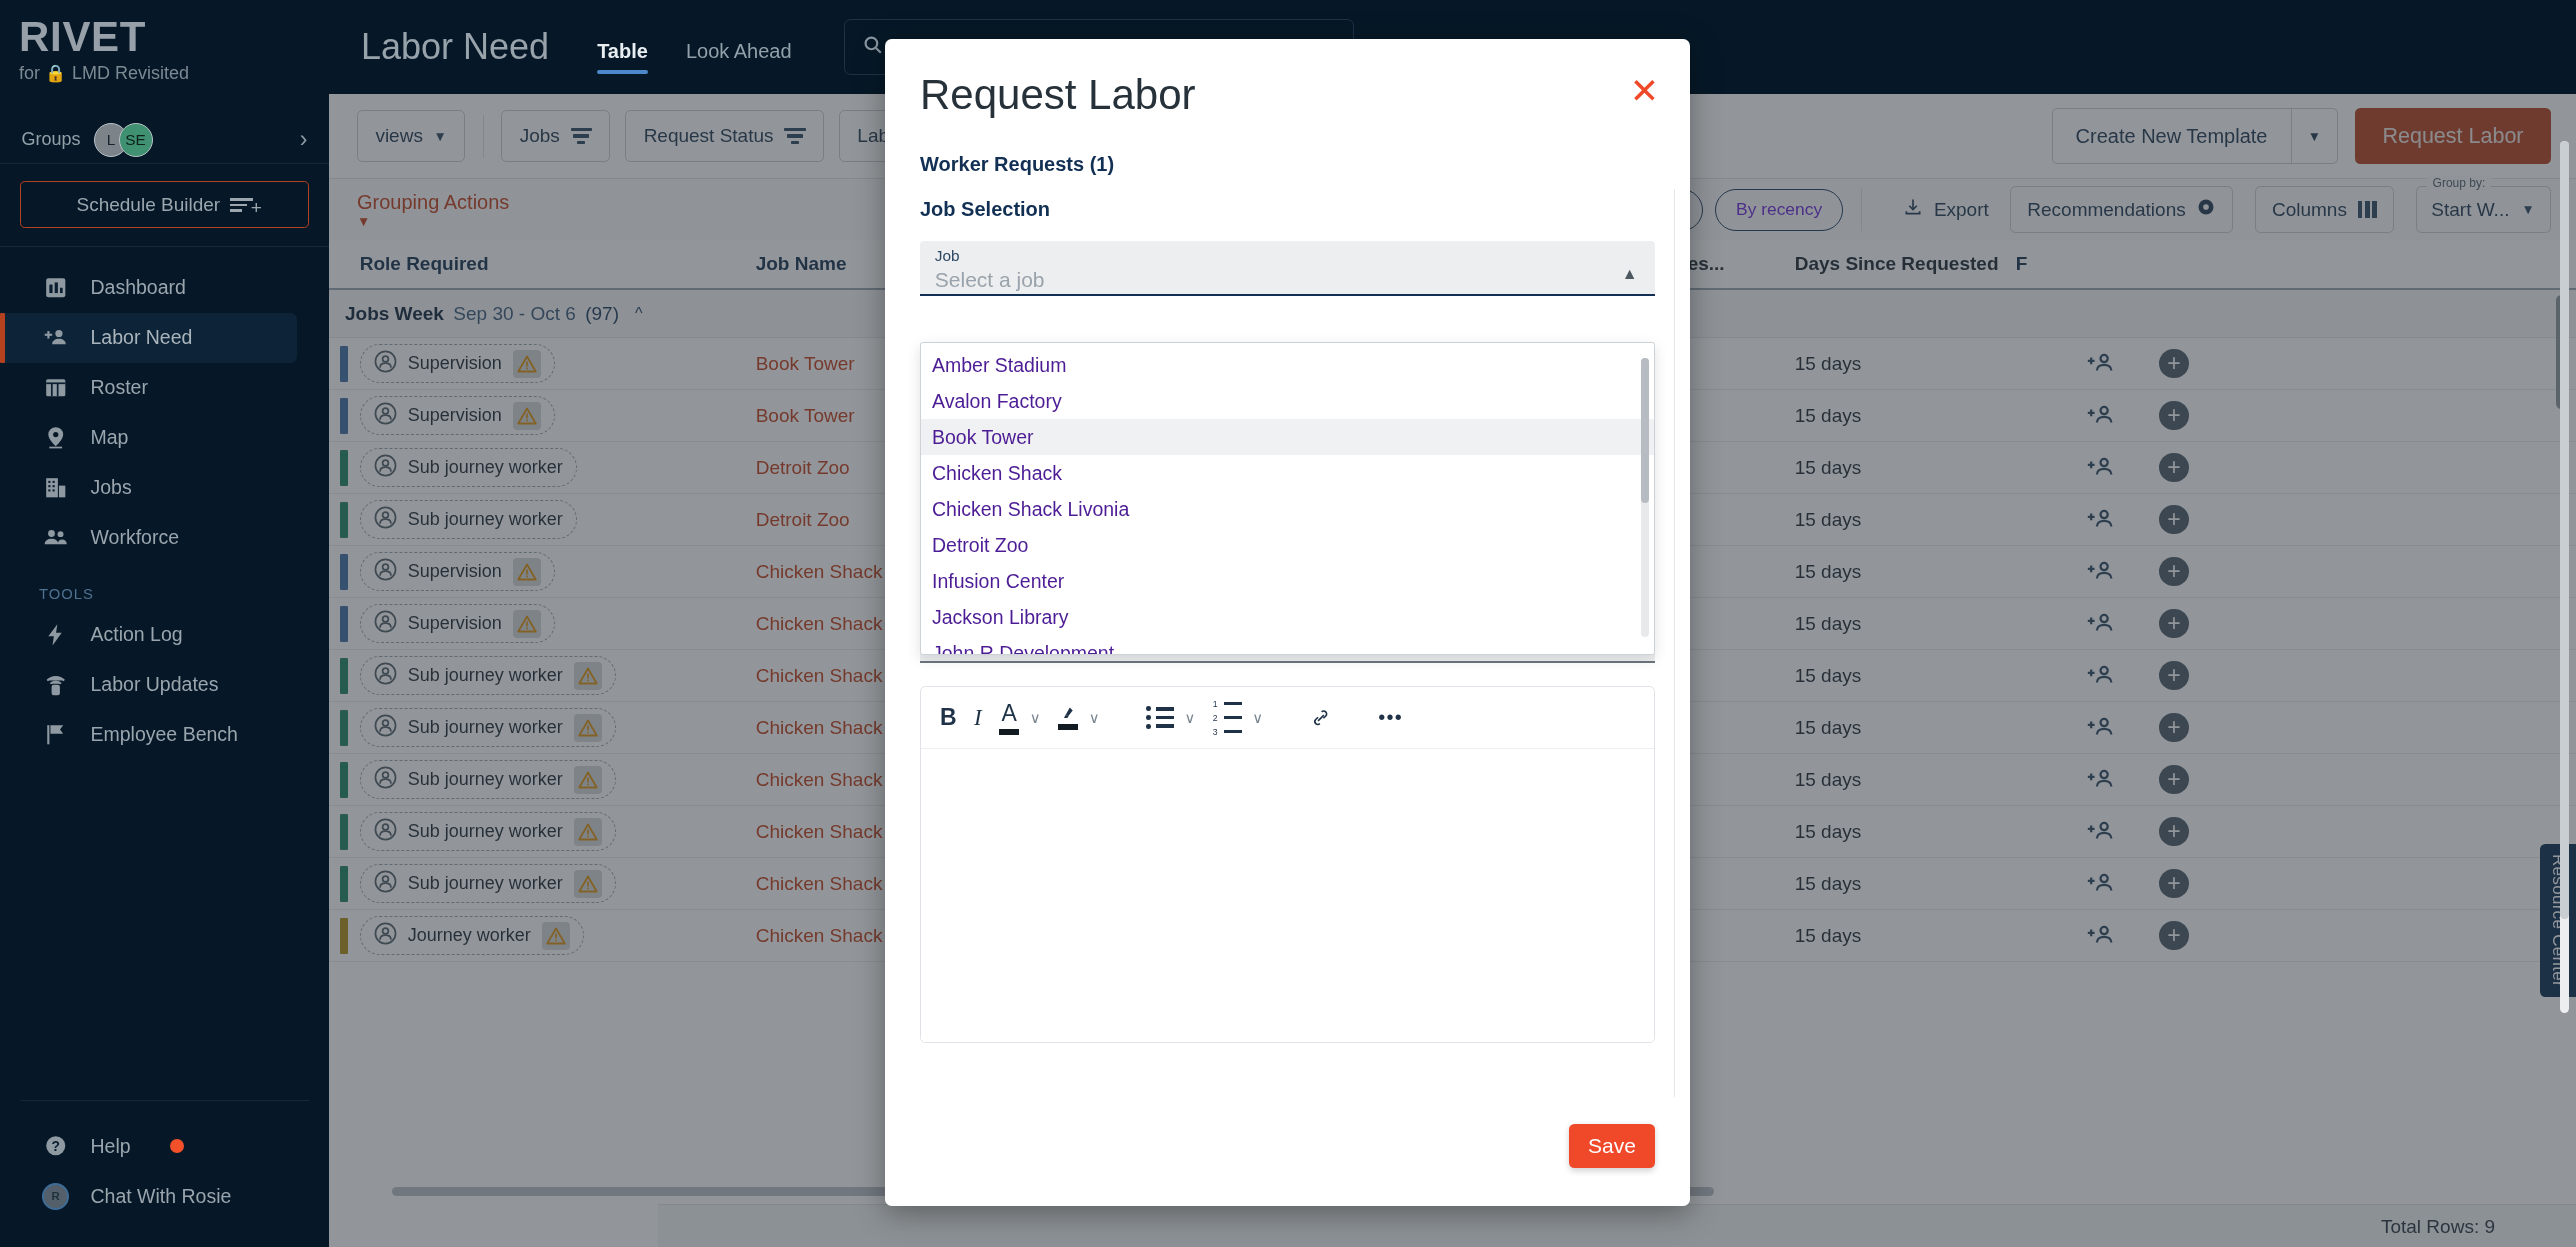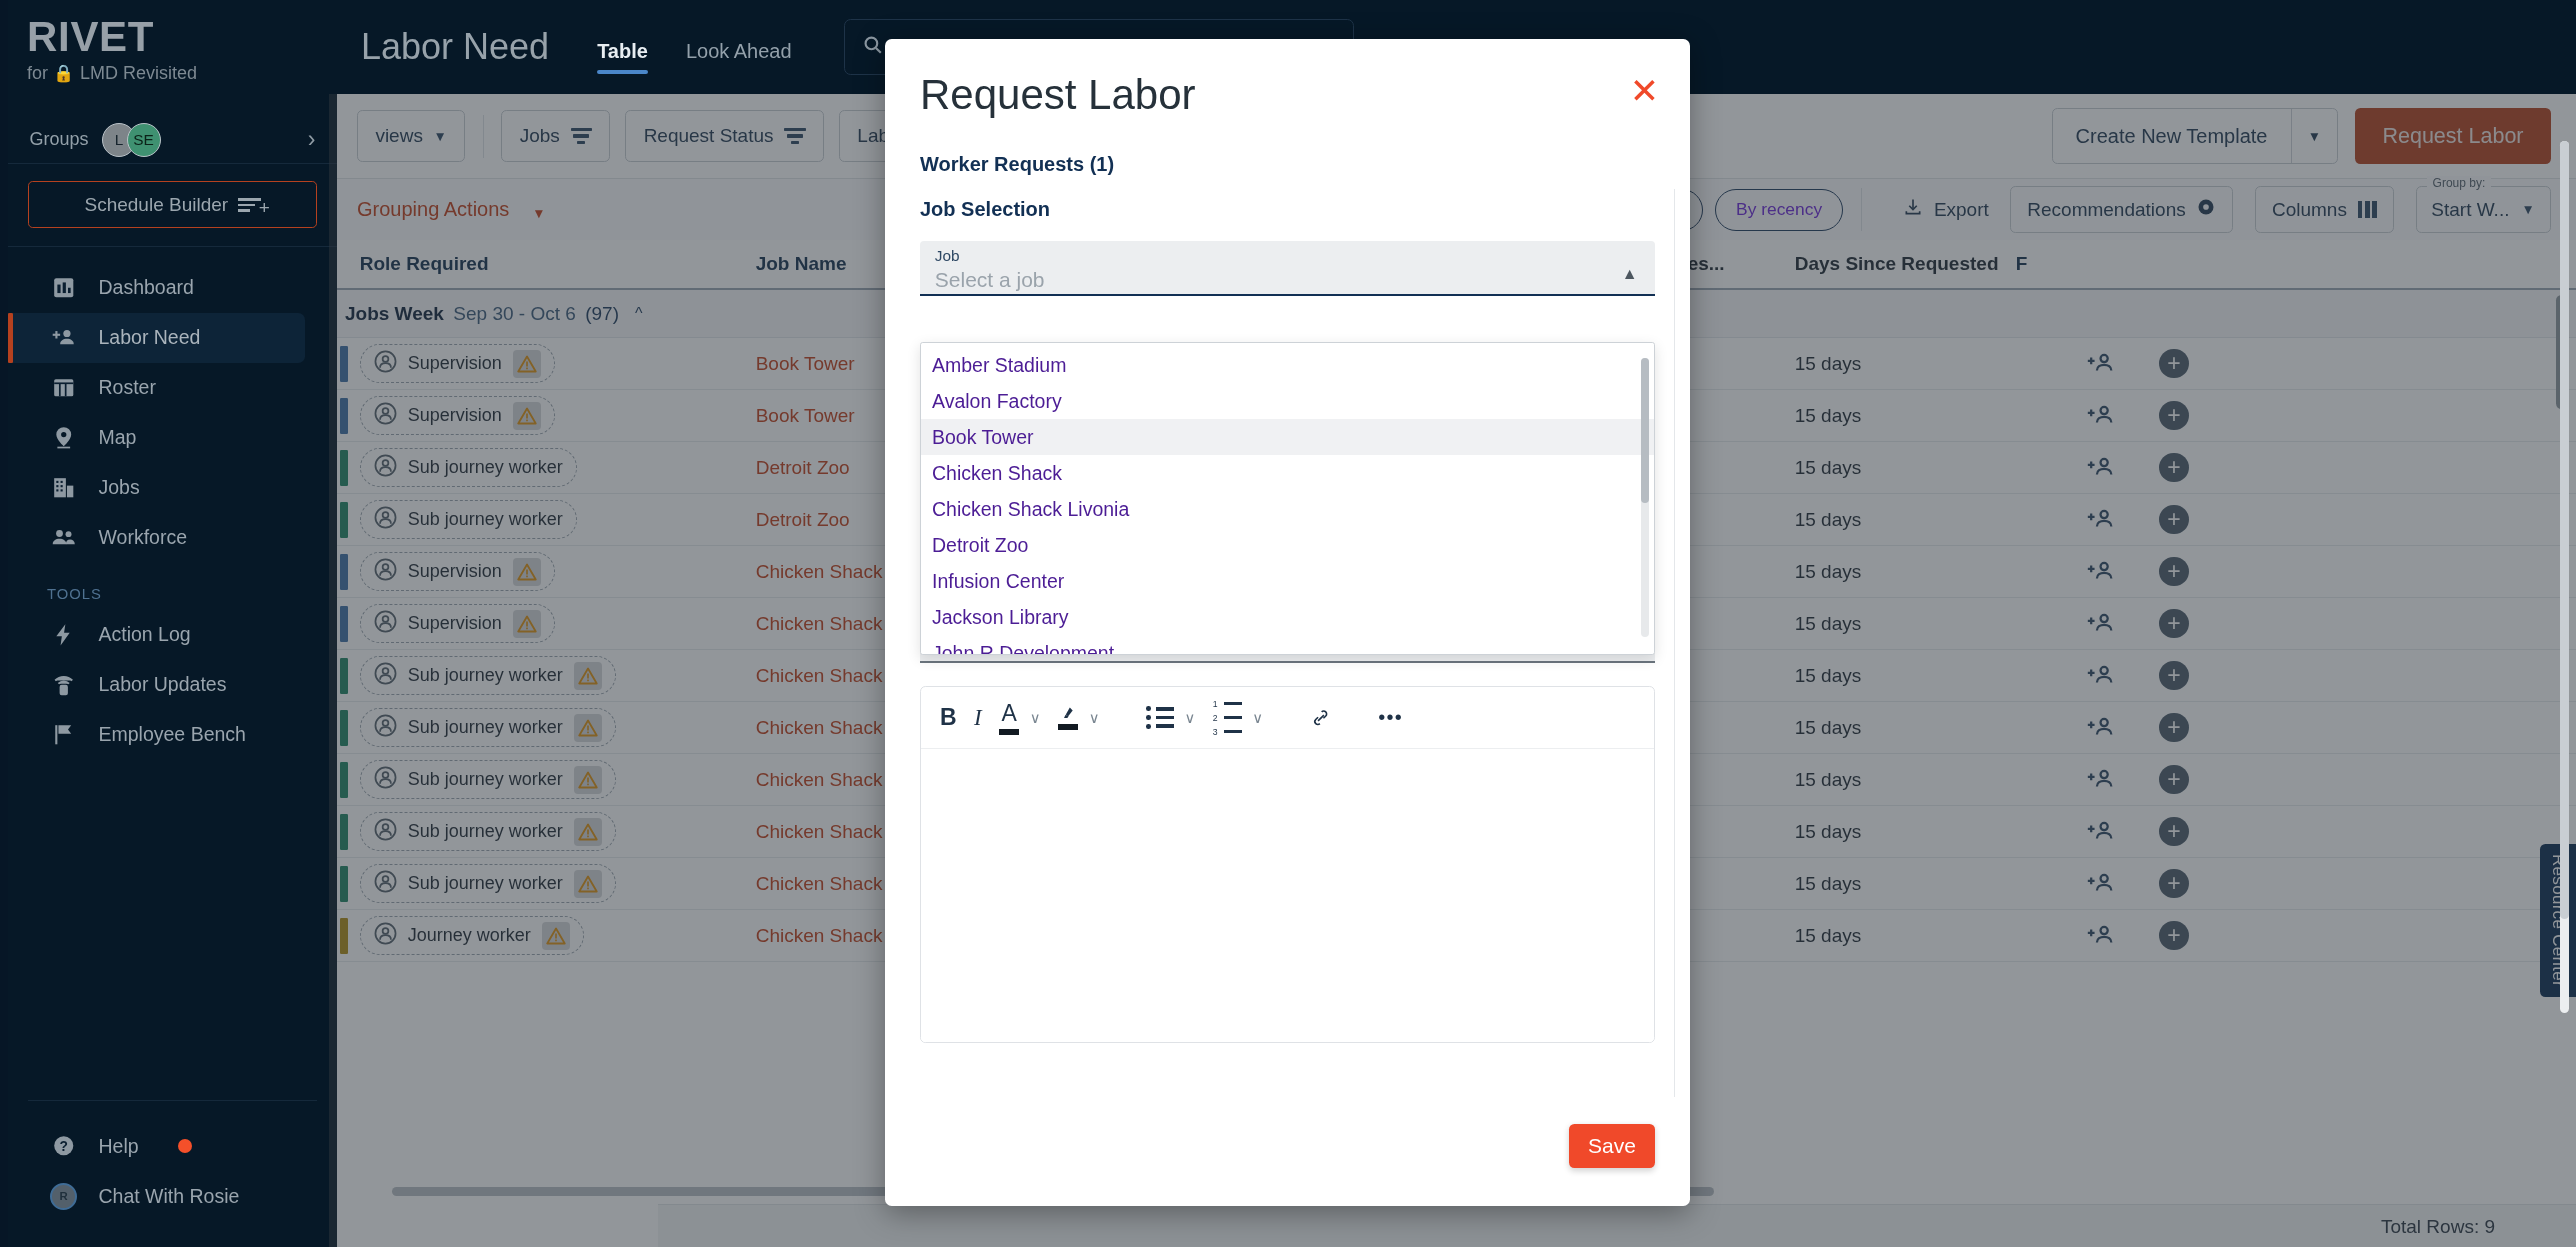--- a/index.html
+++ b/index.html
@@ -6,21 +6,21 @@
   html, body {
     width: 2576px; height: 1248px;
     font-family: "Liberation Sans", sans-serif;
     overflow: hidden;
     background: #061626;
   }
   #app { position: relative; width: 2576px; height: 1248px; }
 
   
   .sidebar {
-    position: absolute; left: 8px; top: 0;
+    position: absolute; left: 0; top: 0;
     width: 329px; height: 1248px;
     background: #061827;
     color: #9aa5ad;
     z-index: 5;
   }
   .brand { padding: 16px 0 0 19px; }
   .brand-name {
     font-size: 42px; font-weight: 700; color: #97a0a8; letter-spacing: 0.7px;
     line-height: 1.0;
   }
@@ -150,21 +150,21 @@
   .btn-primary {
     background: #b5411f; color: #f0e6e2; border-radius: 5.4px; height: 56px;
     display: flex; align-items: center; padding: 0 27px; font-size: 21.5px;
     margin-left: 17.4px; white-space: nowrap;
   }
 
   .toolbar2 {
     height: 62px; display: flex; align-items: center; padding: 0 25.5px 0 28px;
     border-bottom: 0.7px solid #e2e6ea; background: #fbfbfc;
   }
-  .grouping-actions { font-size: 20px; color: #c2401c; display: flex; align-items: flex-end; gap: 23px; }
+  .grouping-actions { font-size: 20px; color: #c2401c; display: flex; align-items: flex-start; gap: 0; flex-direction: column; }
   .grouping-actions .caret { color: #c2401c; font-size: 13.4px; }
   .pill {
     border: 1.3px solid #1d3a5c; border-radius: 670px; height: 42px;
     display: flex; align-items: center; padding: 0 20px; font-size: 17.4px; color: #6d28d9;
     margin-left: 12px; white-space: nowrap;
   }
   .tool2-item {
     display: flex; align-items: center; gap: 10.7px; font-size: 19px; color: #233a52;
     margin-left: 24px; white-space: nowrap;
   }

